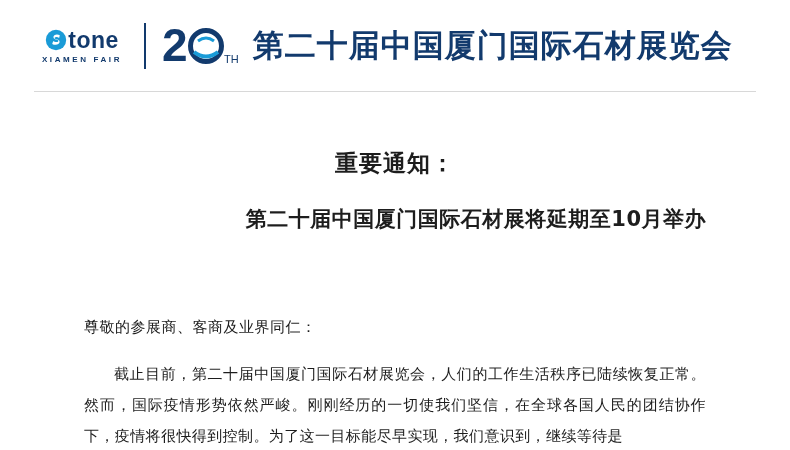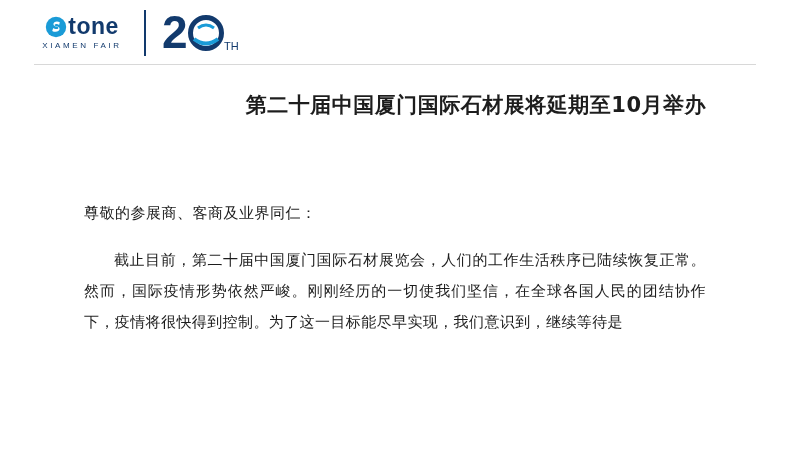--- a/index.html
+++ b/index.html
@@ -18,21 +18,21 @@
     position: relative;
     width: 790px;
     height: 450px;
     background: #ffffff;
     box-sizing: border-box;
   }
 
   
   .header {
     position: relative;
-    height: 65px;
+    height: 92px;
     width: 100%;
     background: #ffffff;
     display: flex;
     align-items: center;
     padding-left: 34px;
     box-sizing: border-box;
   }
   .header-rule {
     position: absolute;
     left: 34px;
@@ -68,21 +68,21 @@
     position: relative;
     display: inline-block;
   }
   .logo-mark svg { display: block; }
   .logo-sub {
     font-family: "Liberation Sans", sans-serif;
     font-size: 8px;
     letter-spacing: 2.6px;
     color: #123a6d;
     margin-top: 3px;
-    font-weight: normal;
+    font-weight: bold;
   }
 
   .divider-bar {
     width: 2px;
     height: 46px;
     background: #123a6d;
     margin: 0 16px 0 8px;
   }
 
   
@@ -180,23 +180,25 @@
         <svg width="62" height="50" viewBox="0 0 62 50" aria-hidden="true">
           <text x="0" y="40" font-family="Liberation Sans, sans-serif" font-size="46" font-weight="bold" fill="#123a6d">2</text>
           <circle cx="44" cy="25" r="15.5" fill="none" stroke="#123a6d" stroke-width="5"></circle>
           <path d="M32 31 q12 9 24 0" fill="none" stroke="#1a9bd7" stroke-width="4"></path>
           <path d="M36 20 q8 -6 16 0" fill="none" stroke="#1a9bd7" stroke-width="3"></path>
         </svg>
       </span>
       <span class="anniv-th">TH</span>
     </div>
 
+    <div class="header-title">第二十届中国厦门国际石材展览会</div>
 
     <div class="header-rule"></div>
   </div>
 
   <div class="content">
+    <div class="notice-title">重要通知：</div>
     <div class="notice-subtitle">第二十届中国厦门国际石材展将延期至10月举办</div>
     <div class="salutation">尊敬的参展商、客商及业界同仁：</div>
     <div class="body-text">截止目前，第二十届中国厦门国际石材展览会，人们的工作生活秩序已陆续恢复正常。然而，国际疫情形势依然严峻。刚刚经历的一切使我们坚信，在全球各国人民的团结协作下，疫情将很快得到控制。为了这一目标能尽早实现，我们意识到，继续等待是</div>
   </div>
 
 </div>
 
 </body></html>

